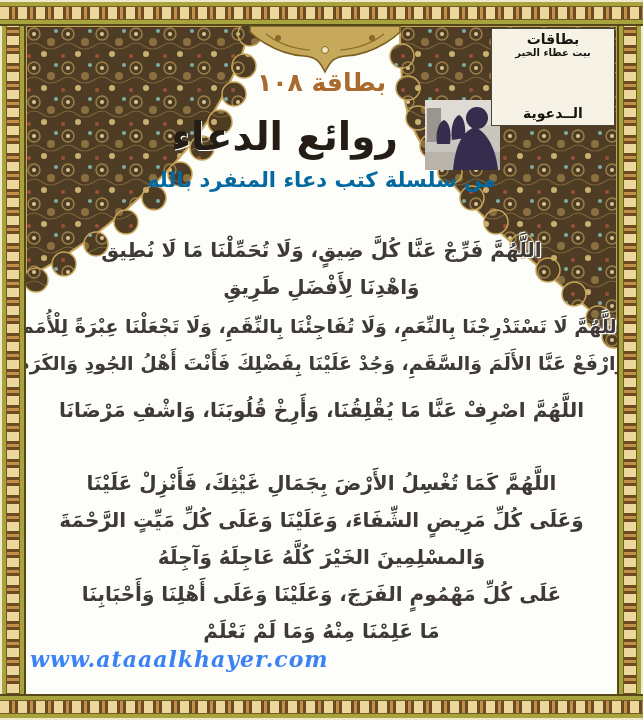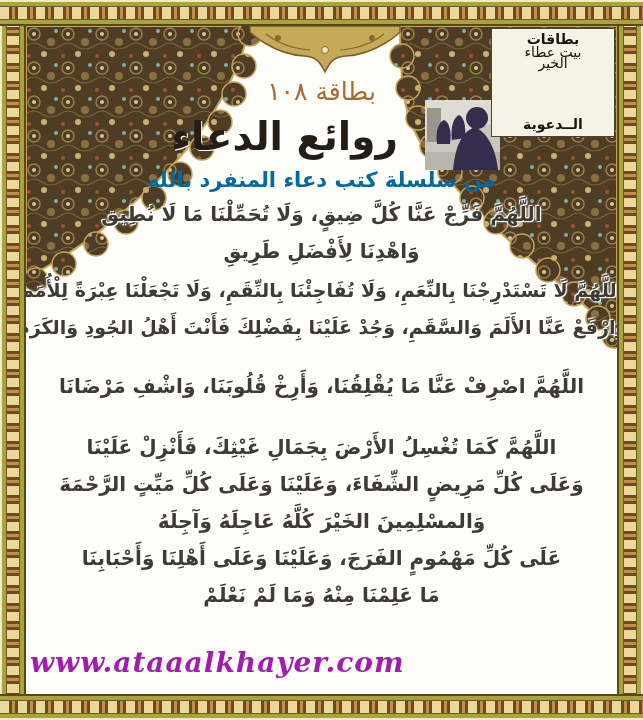--- a/index.html
+++ b/index.html
@@ -27,45 +27,45 @@
   
   .decor{position:absolute;left:26px;top:26px;z-index:1;}
   
   .stamp{
     position:absolute; top:28px; right:28px; width:90px; z-index:40;
     background:#f6f2e6; border:1px solid #4a4438; padding:3px 16px 4px;
     text-align:center; direction:rtl; color:#181410;
     box-shadow:0 0 0 2px #f6f2e6 inset;
   }
   .stamp .l1{font-size:14px;font-weight:bold;line-height:15px;}
-  .stamp .l2{font-size:14px;font-weight:normal;line-height:11px;}
+  .stamp .l2{font-size:10px;font-weight:bold;line-height:11px;}
   .stamp .l3{font-size:14px;font-weight:bold;line-height:16px;margin-top:47px;}
   
   .hdr{position:absolute;left:26px;right:26px;text-align:center;direction:rtl;z-index:10;}
-  .card-number{top:77px;font-size:25px;font-weight:normal;color:#aa6a2e;letter-spacing:1px;}
+  .card-number{top:68px;font-size:25px;font-weight:bold;color:#aa6a2e;letter-spacing:1px;}
   .page-title{top:106px;left:96px;right:170px;font-size:39px;font-weight:bold;color:#241d15;
     text-shadow:1px 1px 0 #fff;margin-top:8px;}
   .series-subtitle{top:168px;font-size:21px;font-weight:bold;color:#0369a1;}
   .photo{position:absolute;left:425px;top:100px;width:75px;height:70px;z-index:10;}
   
   .prayer{
     position:absolute;left:26px;right:26px;z-index:10;
     display:flex;flex-direction:column;align-items:center;
-    direction:rtl;color:#3f3a34;font-size:20px;font-weight:bold;
+    direction:rtl;color:#3f3a34;font-size:20px;font-weight:bold;margin-top:36px;
   }
   .prayer .line{
     white-space:nowrap;line-height:37px;
     text-shadow:0 0 3px #fff,0 0 3px #fff,1px 1px 0 #fff,-1px -1px 0 #fff;
   }
-  .p1{top:196px;} .p2{top:272px;font-size:19px;} .p3{top:368px;} .p4{top:429px;text-align:center;}
+  .p1{top:196px;} .p2{top:272px;font-size:19px;} .p3{top:356px;} .p4{top:429px;text-align:center;}
   
   .website{
     position:absolute;left:30px;top:646px;z-index:10;
     font-family:"DejaVu Serif", serif;font-style:italic;font-weight:bold;
-    font-size:28px;color:#a21caf;letter-spacing:1px;
+    font-size:22px;color:#3b82f6;letter-spacing:1px;
   }
 </style>
 </head>
 <body>
 
 <div class="card">
 
   <svg class="decor" width="591" height="420" viewBox="0 0 591 420">
     <defs>
       <pattern id="arab" patternUnits="userSpaceOnUse" width="34" height="34">

